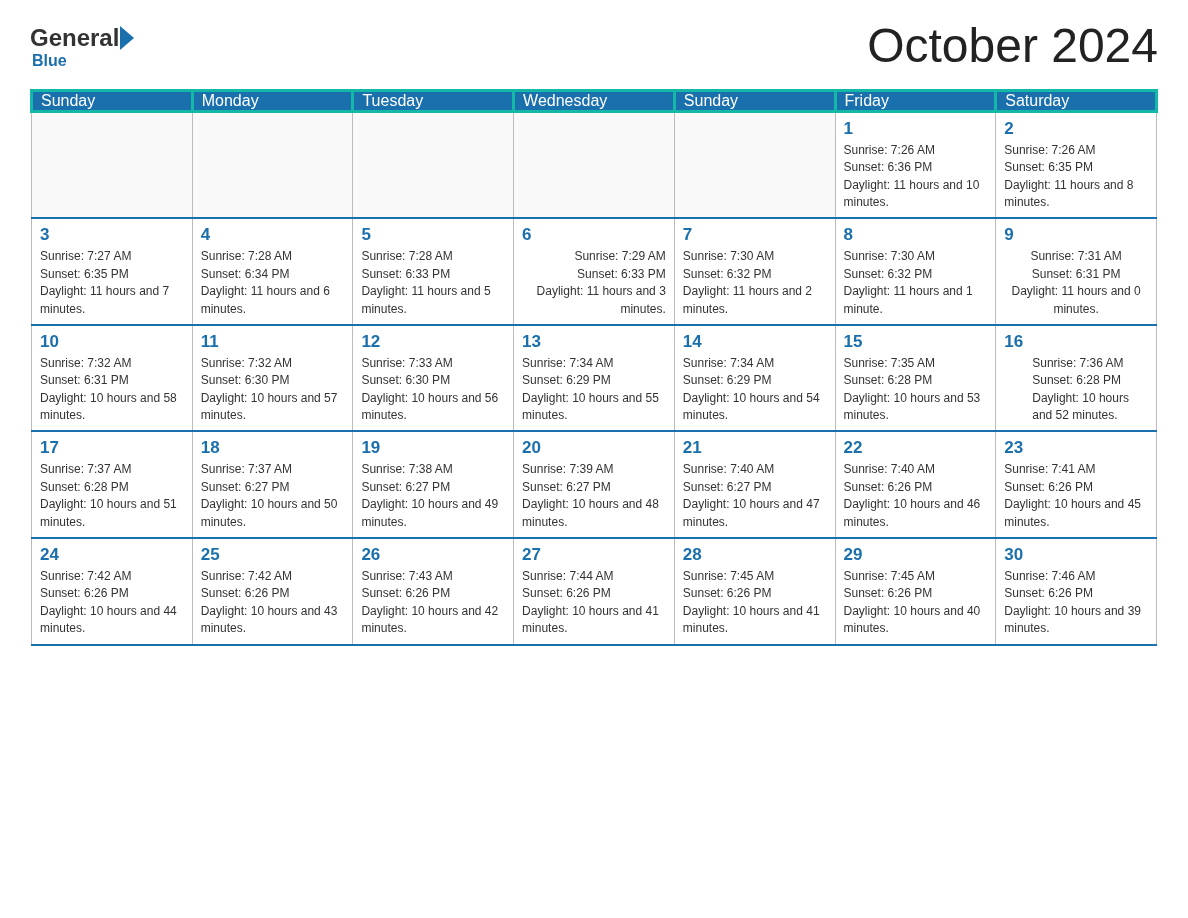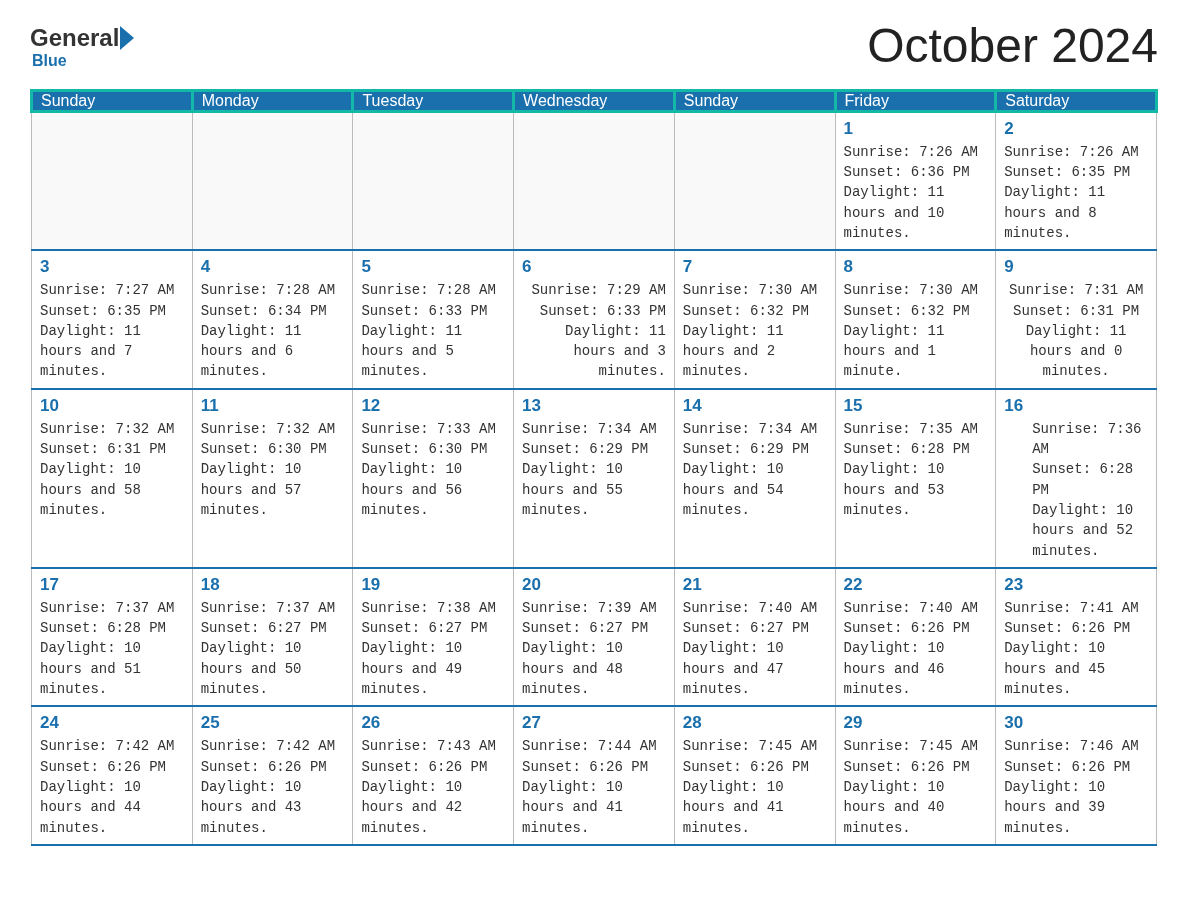--- a/index.html
+++ b/index.html
@@ -60,24 +60,23 @@
       color: #333;
     }
     .day-number {
       font-size: 17px;
       font-weight: bold;
       color: #1a6fad;
       display: block;
       margin-bottom: 3px;
     }
     .day-info {
-      font-size: 14px;
+      font-size: 12px;
       color: #333;
       line-height: 1.45;
-      font-family: Liberation Mono, monospace;
     }
     .empty-cell {
       background: #f9f9f9;
     }
     tr {
       border-bottom: 2px solid #1a6fad;
     }
     .general-text {
       font-size: 24px;
       font-weight: bold;

